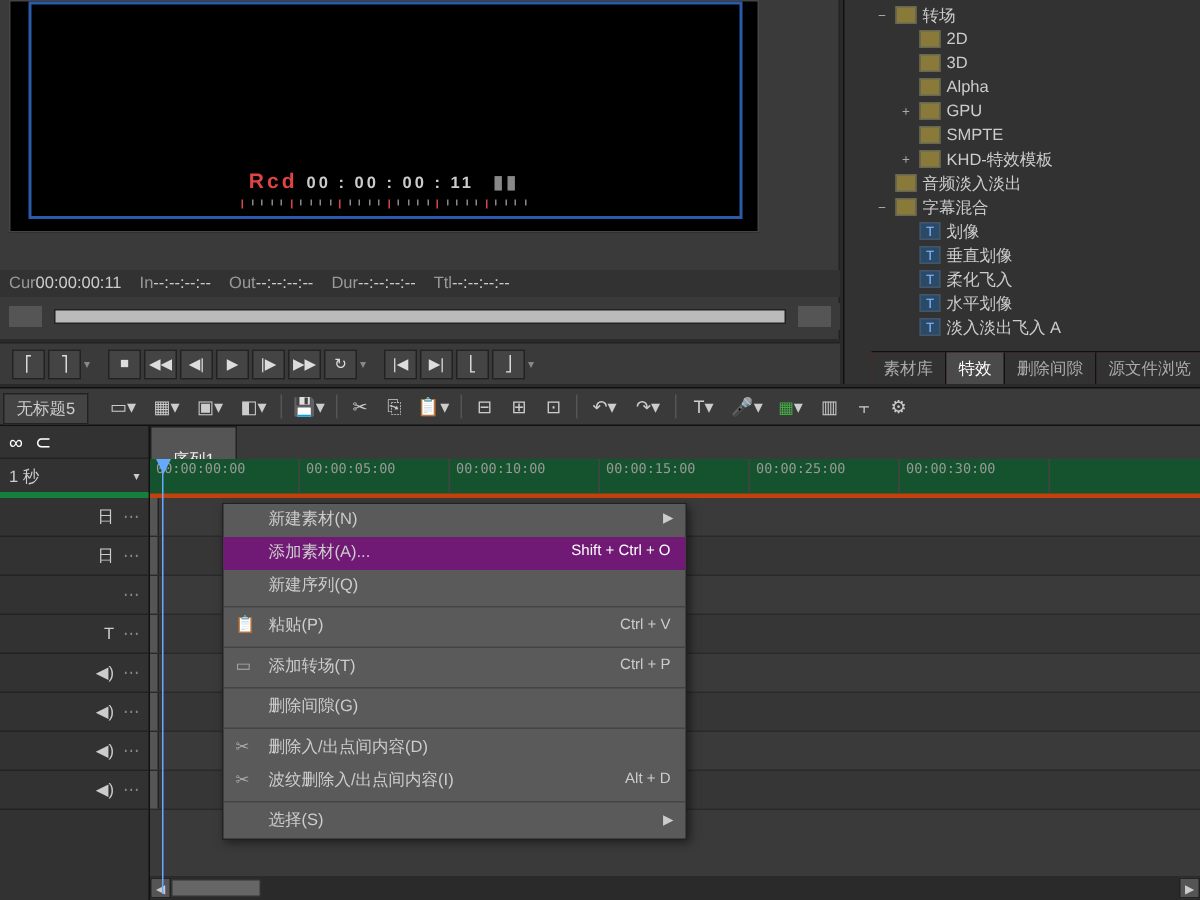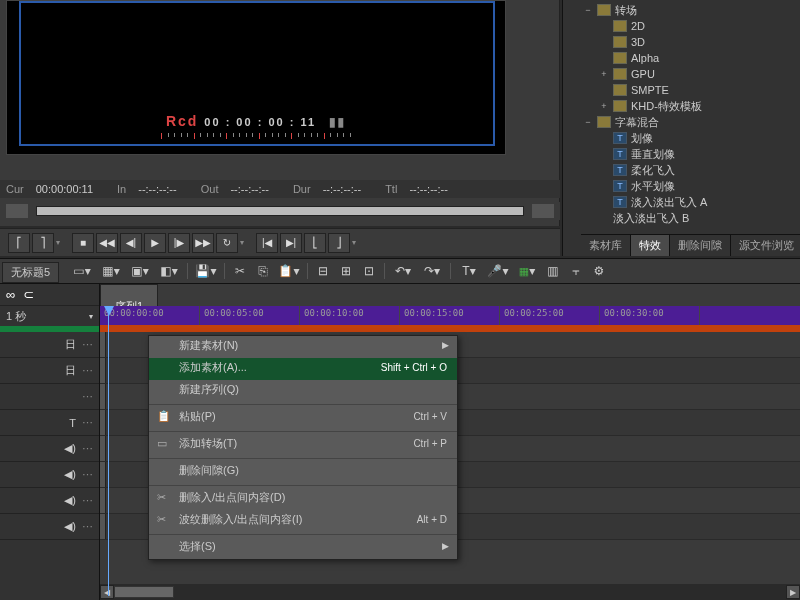--- a/index.html
+++ b/index.html
@@ -5,21 +5,21 @@
 *{margin:0;padding:0;box-sizing:border-box;font-family:"Microsoft YaHei",Arial,sans-serif;font-size:11px;color:#ccc;user-select:none}
 body{background:#2a2a2a;width:800px;height:600px;overflow:hidden;position:relative}
 .preview-panel{position:absolute;left:0;top:0;width:560px;height:226px;background:#3a3a3a;border-right:1px solid #222}
 .preview-viewport{position:absolute;left:6px;top:0;width:500px;height:155px;background:#000;border:1px solid #444}
 .preview-inner{position:absolute;left:12px;top:0;width:476px;height:145px;border:2px solid #2a5aaa}
 .rec-display{position:absolute;left:50%;top:108px;transform:translateX(-50%);font-family:monospace;font-size:18px;font-weight:bold;color:#fff;letter-spacing:2px}
 .rec-label{color:#d44;font-size:14px;margin-right:6px}
 .tickmarks{position:absolute;left:50%;top:132px;transform:translateX(-50%);width:190px;height:6px;display:flex;justify-content:space-between}
 .tickmarks span{width:1px;height:4px;background:#888}
 .tickmarks span.tall{height:6px;background:#d44}
-.timecode-row{position:absolute;left:0;top:180px;width:560px;height:18px;display:flex;align-items:center;padding-left:6px;gap:12px;font-family:monospace;font-size:10px;color:#bbb;background:#323232}
+.timecode-row{position:absolute;left:0;top:180px;width:560px;height:18px;display:flex;align-items:center;padding-left:6px;gap:0;font-family:monospace;font-size:10px;color:#bbb;background:#323232}
 .tc-label{color:#999}
 .scrub-bar{position:absolute;left:0;top:202px;width:560px;height:18px;background:#3a3a3a;display:flex;align-items:center;padding:0 6px}
 .scrub-track{flex:1;height:10px;background:#bbb;border:1px solid #222;margin:0 8px;position:relative}
 .scrub-gutter{width:22px;height:14px;background:#555}
 .transport-bar{position:absolute;left:0;top:228px;width:560px;height:28px;background:#3a3a3a;display:flex;align-items:center;padding:0 8px;gap:2px;border-top:1px solid #222}
 .t-btn{width:22px;height:20px;background:#444;border:1px solid #222;display:flex;align-items:center;justify-content:center;color:#ddd;font-size:10px}
 .t-sep{width:8px}
 .fx-panel{position:absolute;left:562px;top:0;width:238px;height:256px;background:#323232;border-left:1px solid #111}
 .fx-tree{height:228px;overflow:hidden;padding:2px 0}
 .tree-row{display:flex;align-items:center;height:16px;padding-left:4px;gap:4px;color:#ddd}
@@ -32,40 +32,40 @@
 .fx-tab.active{background:#4a4a4a;color:#fff}
 .editor-toolbar{position:absolute;left:0;top:258px;width:800px;height:26px;background:#3a3a3a;display:flex;align-items:center;padding:0 6px;gap:3px;border-top:1px solid #111;border-bottom:1px solid #111}
 .proj-label{position:absolute;left:2px;top:262px;background:#444;padding:2px 8px;font-size:11px;border:1px solid #222;z-index:2}
 .et-btn{width:20px;height:18px;display:flex;align-items:center;justify-content:center;color:#ccc;font-size:12px}
 .et-btn.drop{width:26px}
 .et-sep{width:1px;height:16px;background:#555;margin:0 2px}
 .timeline-area{position:absolute;left:0;top:284px;width:800px;height:316px;background:#3a3a3a}
 .tl-left{position:absolute;left:0;top:0;width:100px;height:316px;background:#323232;border-right:1px solid #111}
 .mode-row{height:22px;display:flex;align-items:center;padding:0 6px;gap:8px;border-bottom:1px solid #222}
 .mode-ico{font-size:13px;color:#fff}
-.scale-row{height:26px;display:flex;align-items:center;justify-content:space-between;padding:0 6px;border-bottom:6px solid #15803d}
+.scale-row{height:26px;display:flex;align-items:center;justify-content:space-between;padding:0 6px;border-bottom:4px solid #15803d}
 .track-head{height:26px;border-bottom:1px solid #222;display:flex;align-items:center;justify-content:flex-end;padding-right:6px;gap:6px;font-size:11px}
 .track-head .mute{color:#888}
 .tl-right{position:absolute;left:100px;top:0;width:700px;height:316px}
 .seq-tab{position:absolute;left:0;top:0;height:20px;padding:14px 14px;background:#555;border:1px solid #222;color:#eee}
-.ruler{position:absolute;left:0;top:22px;width:700px;height:26px;background:#4c1d95;border-bottom:7px solid #c2410c;display:flex}
+.ruler{position:absolute;left:0;top:22px;width:700px;height:26px;background:#14532d;border-bottom:3px solid #c2410c;display:flex}
 .ruler-cell{position:relative;width:100px;border-right:1px solid #444;padding:2px 0 0 4px;font-family:monospace;font-size:9px;color:#999}
 .playhead{position:absolute;left:8px;top:22px;width:0;height:290px;border-left:1px solid #6af;z-index:3}
 .playhead:before{content:"";position:absolute;left:-5px;top:0;width:10px;height:10px;background:#6af;clip-path:polygon(0 0,100% 0,50% 100%)}
 .tracks{position:absolute;left:0;top:48px;width:700px}
 .track{height:26px;border-bottom:1px solid #2a2a2a;background:#3a3a3a;position:relative}
 .track.alt{background:#363636}
 .track-edge{position:absolute;left:0;top:0;width:6px;height:100%;background:#555;border-right:1px solid #222}
 .hscroll{position:absolute;left:100px;bottom:0;width:700px;height:16px;background:#2a2a2a;display:flex;align-items:center}
 .hscroll-thumb{position:absolute;left:14px;width:60px;height:12px;background:#666;border:1px solid #333}
 .hscroll-btn{width:14px;height:14px;background:#555;border:1px solid #222;display:flex;align-items:center;justify-content:center;font-size:8px}
 .hscroll-btn.r{margin-left:auto}
 .ctx-menu{position:absolute;left:148px;top:335px;width:310px;background:#5a5a5a;border:1px solid #222;box-shadow:2px 2px 6px rgba(0,0,0,.5);z-index:10}
 .ctx-item{height:22px;display:flex;align-items:center;padding:0 10px 4px 30px;position:relative;color:#eee}
-.ctx-item.hover{background:#14532d;color:#fff}
+.ctx-item.hover{background:#701a75;color:#fff}
 .ctx-item.disabled{color:#999}
 .ctx-item .sc{margin-left:auto;color:#ccc;font-size:10px}
 .ctx-item.hover .sc{color:#fff}
 .ctx-item .arrow{position:absolute;right:8px;font-size:9px}
 .ctx-item .ico{position:absolute;left:8px;font-size:11px;color:#aaa}
 .ctx-sep{height:1px;background:#444;margin:2px 0}
 </style>
 </head>
 <body>
 
@@ -177,20 +177,25 @@
       </div>
       <div class="tree-row" style="padding-left: 36px; align-items: center;">
         <span class="tree-toggle"></span>
         <span class="tree-icon ic-folder"></span>
         <span>SMPTE</span>
       </div>
       <div class="tree-row" style="padding-left: 36px;">
         <span class="tree-toggle">+</span>
         <span class="tree-icon ic-folder"></span>
         <span>KHD-特效模板</span>
+      </div>
+      <div class="tree-row" style="padding-left: 20px;">
+        <span class="tree-toggle"></span>
+        <span class="tree-icon ic-folder"></span>
+        <span>音频淡入淡出</span>
       </div>
       <div class="tree-row" style="padding-left: 20px;">
         <span class="tree-toggle">−</span>
         <span class="tree-icon ic-folder"></span>
         <span>字幕混合</span>
       </div>
       <div class="tree-row" style="padding-left: 36px;">
         <span class="tree-toggle"></span>
         <span class="tree-icon ic-fx">T</span>
         <span>划像</span>

